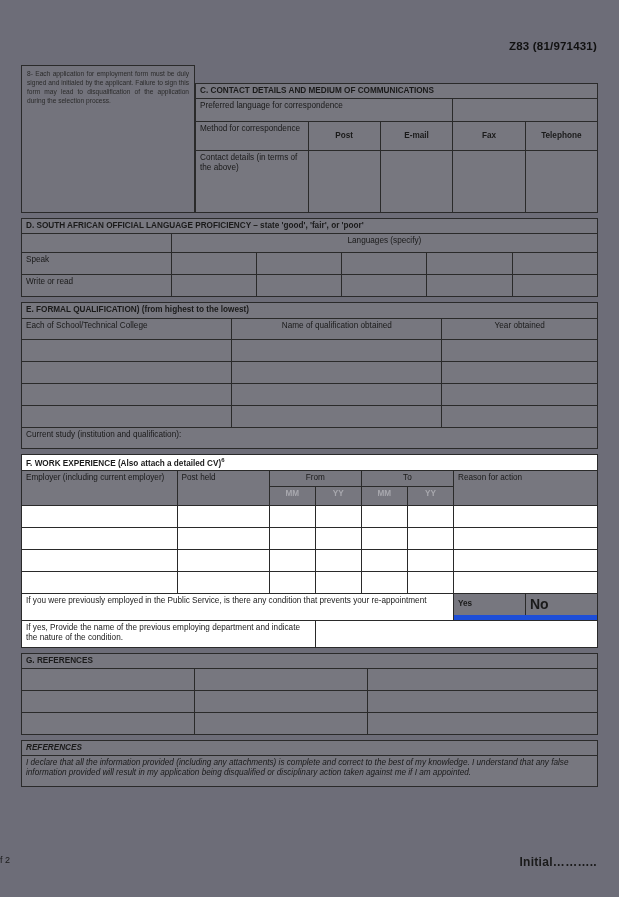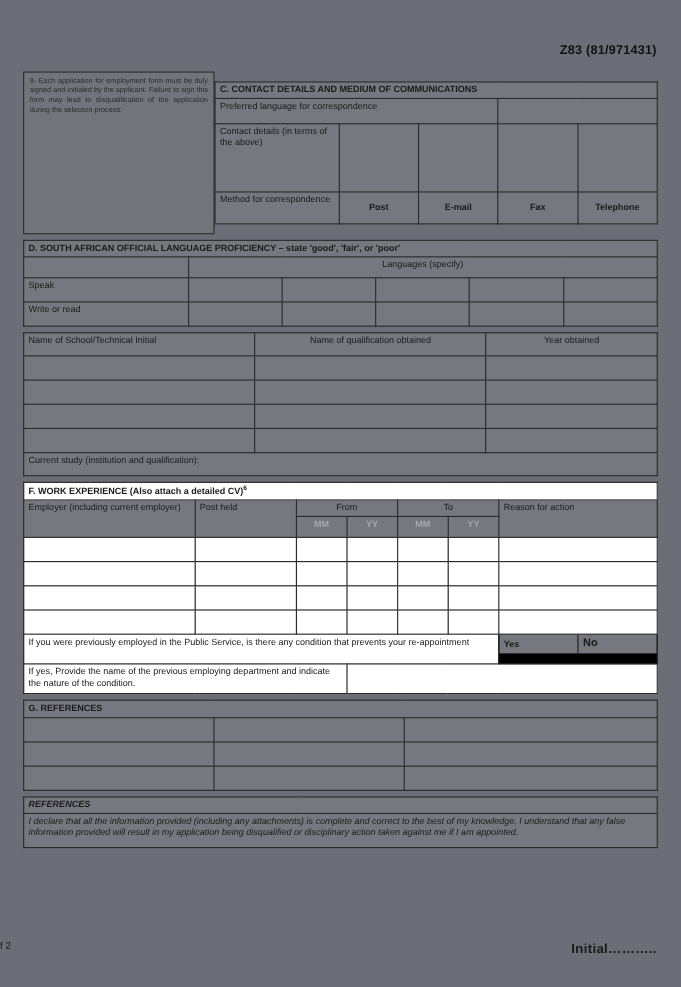--- a/index.html
+++ b/index.html
@@ -49,21 +49,21 @@
     background: #77777f;
   }
   .sec-head {
     font-weight: bold;
     font-size: 9px;
     background: #7b7b84;
   }
   .row-top {
     display: flex;
     gap: 0px;
-    align-items: center;
+    align-items: flex-end;
   }
   .note-cell {
     width: 174px;
     box-sizing: border-box;
     border: 1px solid #2a2a2a;
     background: #73737c;
     font-size: 6.6px;
     line-height: 1.35;
     padding: 4px 5px;
     text-align: justify;
@@ -142,33 +142,33 @@
           </colgroup>
           <tbody>
               <tr>
             <td class="sec-head" colspan="5">C.   CONTACT DETAILS AND MEDIUM OF COMMUNICATIONS</td>
           </tr>
           <tr>
             <td colspan="3" style="height:18px">Preferred language for correspondence</td>
             <td colspan="2"></td>
           </tr>
           <tr>
+            <td style="height:24px">Method for correspondence</td>
+            <td class="center bold" style="vertical-align:middle">Post</td>
+            <td class="center bold" style="vertical-align:middle">E-mail</td>
+            <td class="center bold" style="vertical-align:middle">Fax</td>
+            <td class="center bold" style="vertical-align:middle">Telephone</td>
+          </tr>
+          <tr>
             <td style="height:57px">Contact details (in terms of the above)</td>
             <td></td>
             <td></td>
             <td></td>
             <td></td>
           </tr>
-          <tr>
-            <td style="height:24px">Method for correspondence</td>
-            <td class="center bold" style="vertical-align:middle">Post</td>
-            <td class="center bold" style="vertical-align:middle">E-mail</td>
-            <td class="center bold" style="vertical-align:middle">Fax</td>
-            <td class="center bold" style="vertical-align:middle">Telephone</td>
-          </tr>
         </tbody>
           </table>
       </div>
     </div>
 
     <div class="block">
       <table class="box">
         <colgroup>
           <col style="width:26%">
             <col style="width:14.8%">
@@ -206,22 +206,25 @@
     </div>
 
     <div class="block">
       <table class="box">
         <colgroup>
           <col style="width:36.5%">
             <col style="width:36.5%">
             <col style="width:27%">
         </colgroup>
         <tbody>
-        <tr>
-          <td style="height:16px">Name of School/Technical Initial</td>
+            <tr>
+          <td class="sec-head" colspan="3">E. FORMAL QUALIFICATION) (from highest to the lowest)</td>
+        </tr>
+        <tr>
+          <td style="height:16px">Each of School/Technical College</td>
           <td class="center">Name of qualification obtained</td>
           <td class="center">Year obtained</td>
         </tr>
         <tr class="empty-row">
           <td></td>
           <td></td>
           <td></td>
         </tr>
         <tr class="empty-row">
           <td></td>
@@ -304,26 +307,26 @@
           <td style="background:#fff"></td>
           <td style="background:#fff"></td>
           <td style="background:#fff"></td>
           <td style="background:#fff"></td>
           <td style="background:#fff"></td>
           <td style="background:#fff"></td>
           <td style="background:#fff"></td>
         </tr>
         <tr>
           <td colspan="6" style="height:22px;background:#fff">If you were previously employed in the Public Service, is there any condition that prevents your re-appointment</td>
-          <td style="background:#000000;padding:0">
+          <td style="background:#1d4ed8;padding:0">
             <table style="width:100%;border-collapse:collapse;table-layout:fixed">
               <tbody>
                     <tr>
                 <td class="bold" style="border:none;border-right:1px solid #2a2a2a;font-size:8.2px;padding:2px 4px;vertical-align:middle">Yes</td>
-                <td class="bold" style="border:none;font-size:10px;padding:2px 4px;vertical-align:middle">No</td>
+                <td class="bold" style="border:none;font-size:14px;padding:2px 4px;vertical-align:middle">No</td>
               </tr>
             </tbody>
                 </table>
           </td>
         </tr>
         <tr>
           <td colspan="3" style="height:22px;background:#fff">If yes, Provide the name of the previous employing department and indicate the nature of the condition.</td>
           <td colspan="4" style="background:#fff"></td>
         </tr>
       </tbody>

